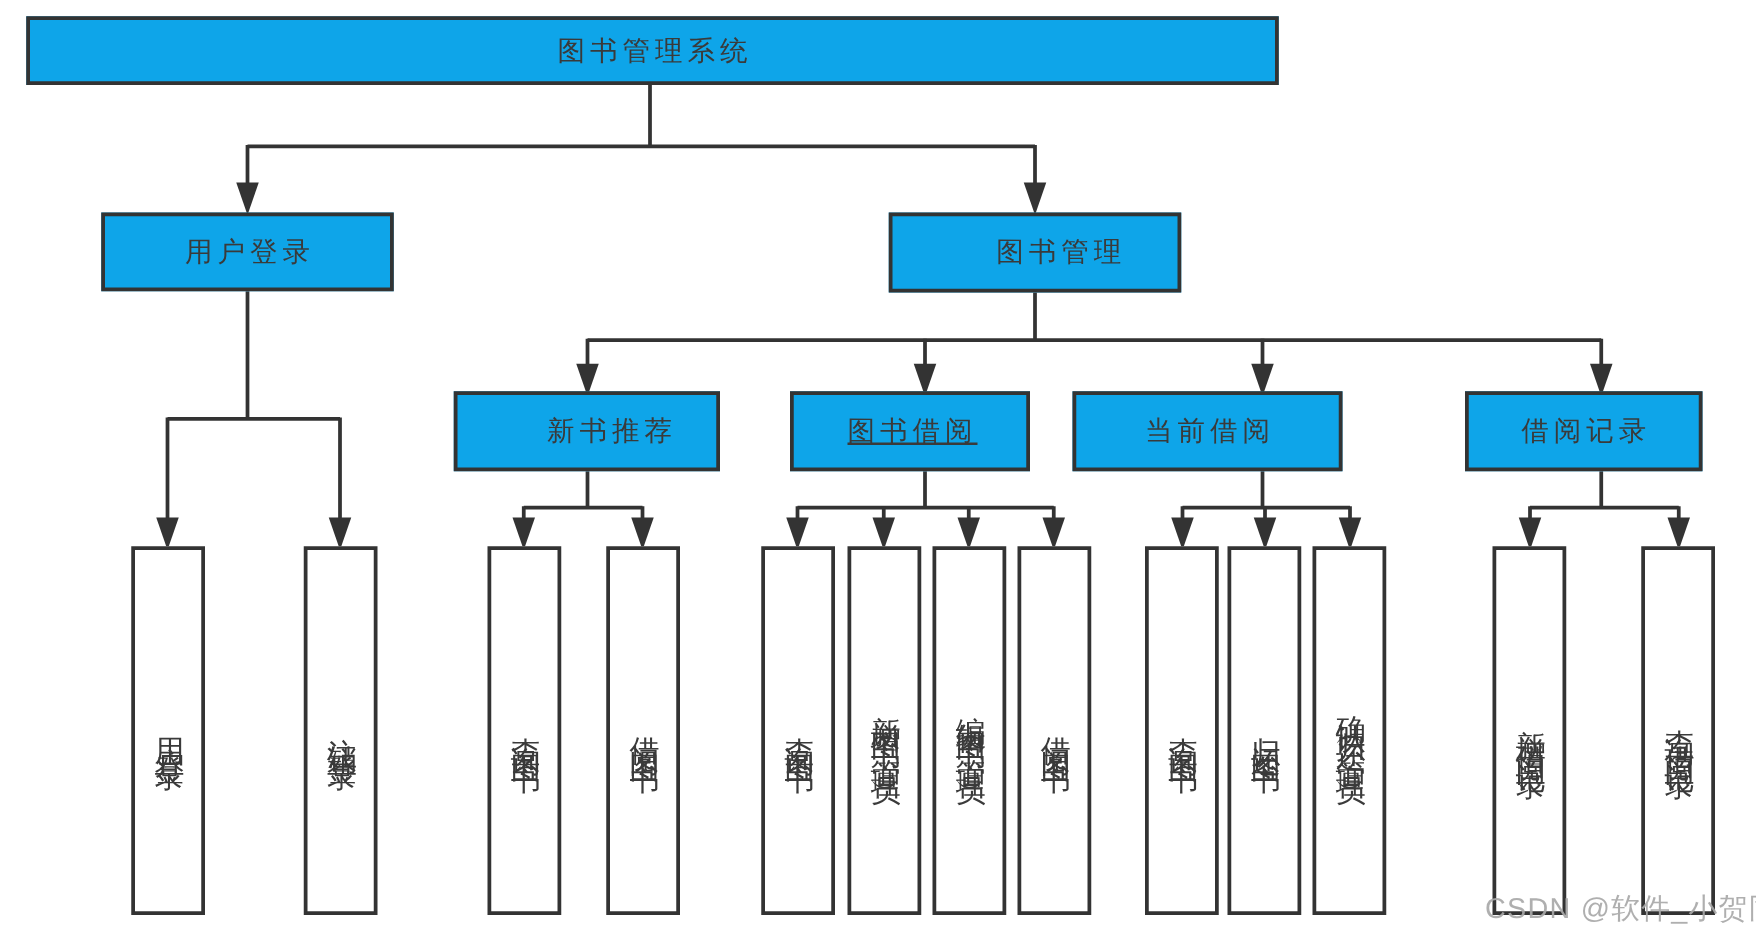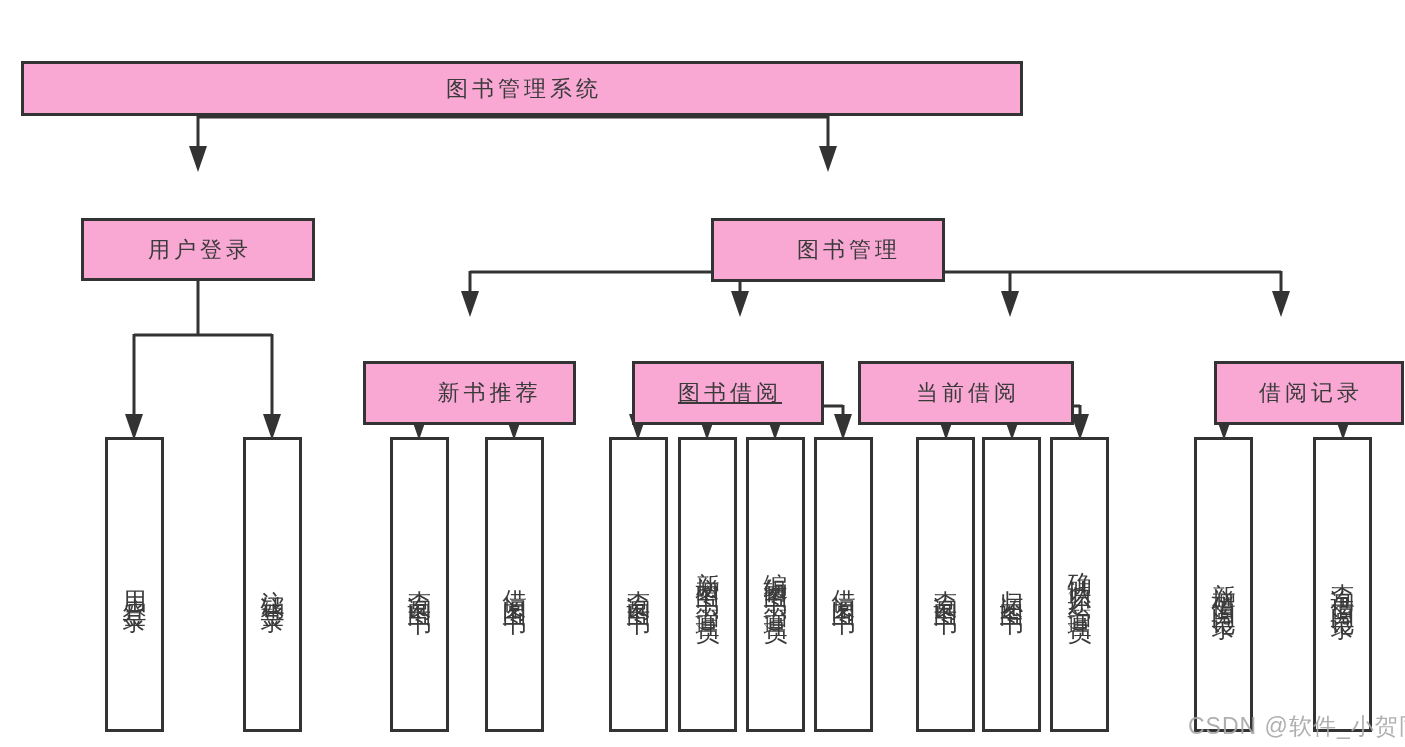--- a/index.html
+++ b/index.html
@@ -13,30 +13,29 @@
     overflow: hidden;
   }
   svg.connectors {
     position: absolute;
     left: 0; top: 0;
     width: 1405px; height: 747px;
   }
   .node {
     position: absolute;
     box-sizing: border-box;
-    background: #f9a8d4;
+    background: #0ea5e9;
     border: 3px solid #333333;
     display: flex;
     align-items: center;
     justify-content: center;
     font-size: 22px;
     letter-spacing: 4px;
     white-space: nowrap;
     z-index: 2;
-    margin-top: 48px;
   }
   .node .hlabel { transform: translateX(2px); }
   .leaf {
     position: absolute;
     box-sizing: border-box;
     background: #ffffff;
     border: 3px solid #333333;
     display: flex;
     align-items: center;
     justify-content: center;
@@ -152,21 +151,21 @@
 
   <div class="node" style="left:363px; top:313px; width:213px; height:64px;padding-left:36px;">
     <span class="hlabel">新书推荐</span>
   </div>
   <div class="node" style="left:632px; top:313px; width:192px; height:64px;text-decoration:underline;">
     <span class="hlabel">图书借阅</span>
   </div>
   <div class="node" style="left:858px; top:313px; width:216px; height:64px;">
     <span class="hlabel">当前借阅</span>
   </div>
-  <div class="node" style="left:1214px; top:313px; width:190px; height:64px;">
+  <div class="node" style="left:1172px; top:313px; width:190px; height:64px;">
     <span class="hlabel">借阅记录</span>
   </div>
 
   <div class="leaf" style="left:105px; top:437px; width:59px; height:295px;">
     <span class="vlabel">用户登录</span>
   </div>
   <div class="leaf" style="left:243px; top:437px; width:59px; height:295px;">
     <span class="vlabel">注销登录</span>
   </div>
 

